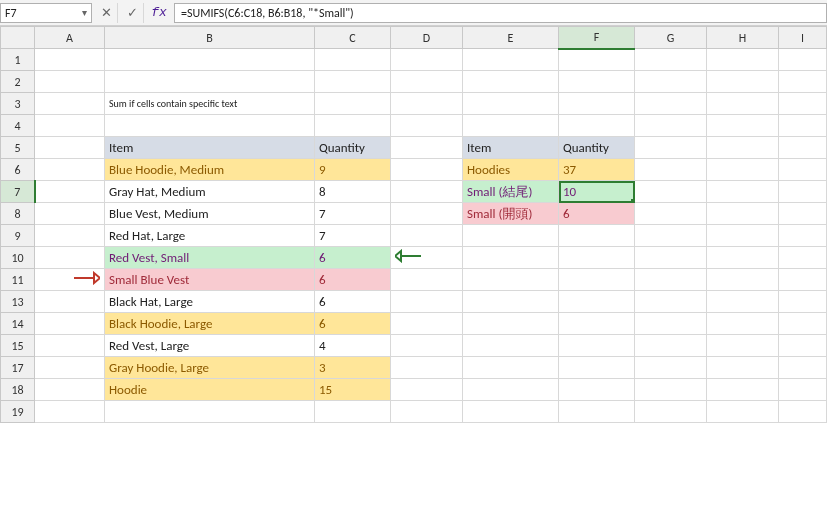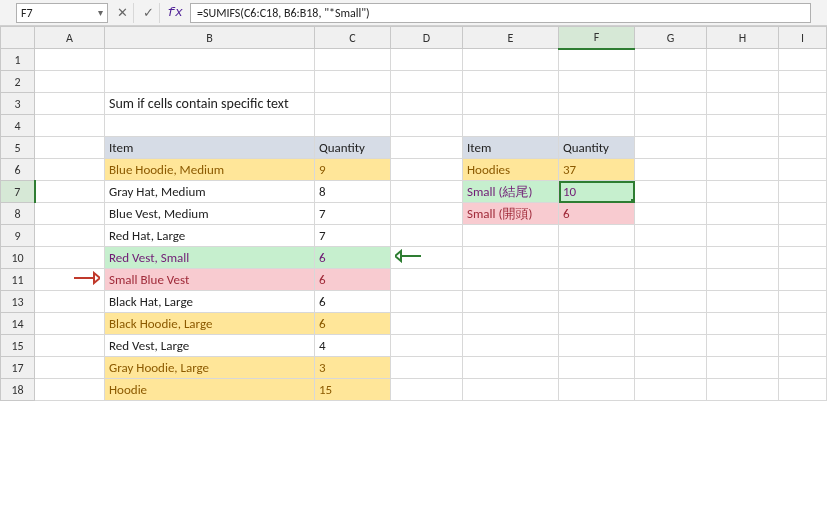--- a/index.html
+++ b/index.html
@@ -10,21 +10,21 @@
     color: #222;
     background: #fff;
     user-select: none;
   }
   .formula-bar {
     display: flex;
     align-items: center;
     height: 26px;
     border-bottom: 1px solid #d0d0d0;
     background: #f3f3f3;
-    padding: 0 16px;
+    padding: 0 0;
     gap: 4px;
   }
   .namebox {
     width: 92px;
     height: 20px;
     background: #fff;
     border: 1px solid #b0b0b0;
     display: flex;
     align-items: center;
     padding: 0 4px;
@@ -89,21 +89,21 @@
   .col-A { width: 70px; }
   .col-B { width: 210px; }
   .col-C { width: 76px; }
   .col-D { width: 72px; }
   .col-E { width: 96px; }
   .col-F { width: 76px; }
   .col-G { width: 72px; }
   .col-H { width: 72px; }
   .col-I { width: 48px; }
   .num { text-align: right; }
-  .bold { font-weight: bold; font-size: 14px;}
+  .bold { font-weight: bold; font-size: 10px;}
   .hdrcell { background: #d6dce6; font-weight: 400; color: #222;}
   .fill-yellow { background: #ffe699; color: #8c5a00; }
   .fill-green { background: #c6efce; color: #701a75; }
   .fill-pink { background: #f8cbd0; color: #a02b3a; }
   .active-cell {
     outline: 2px solid #2e7d32;
     outline-offset: -2px;
     position: relative;
   }
   .active-cell::after{
@@ -359,15 +359,27 @@
           <td></td>
           <td class="fill-yellow">Hoodie</td>
           <td class="num fill-yellow">15</td>
           <td></td>
           <td></td>
           <td></td>
           <td></td>
           <td></td>
           <td></td>
         </tr>
+        <tr>
+          <td class="rowhdr">19</td>
+          <td></td>
+          <td></td>
+          <td></td>
+          <td></td>
+          <td></td>
+          <td></td>
+          <td></td>
+          <td></td>
+          <td></td>
+        </tr>
       </tbody>
   </table>
 </div>
 
 </body></html>

